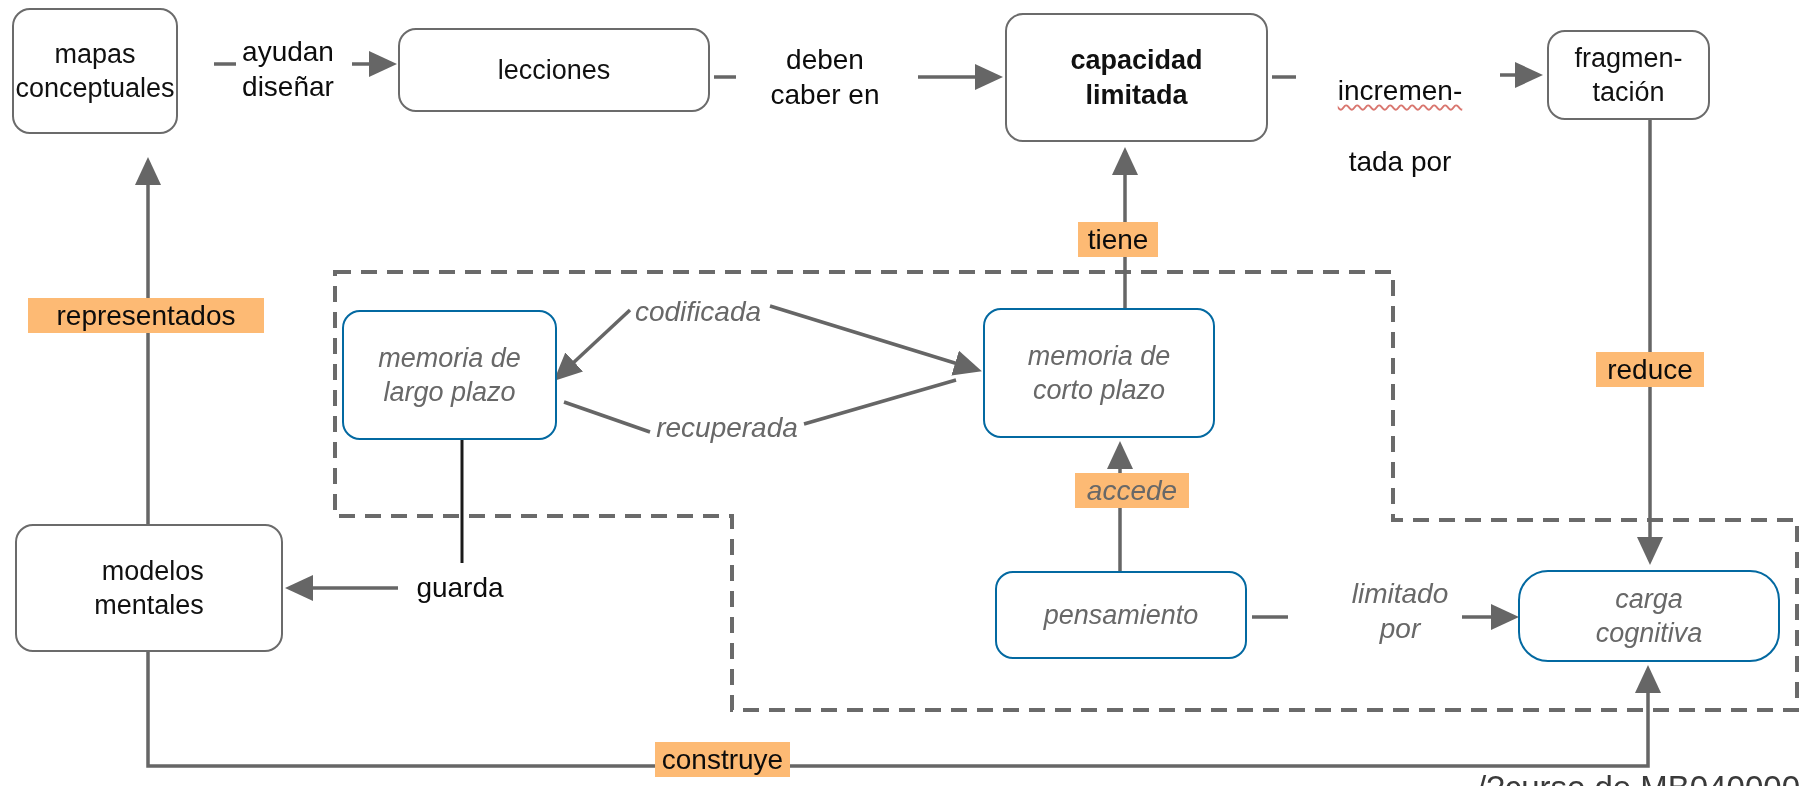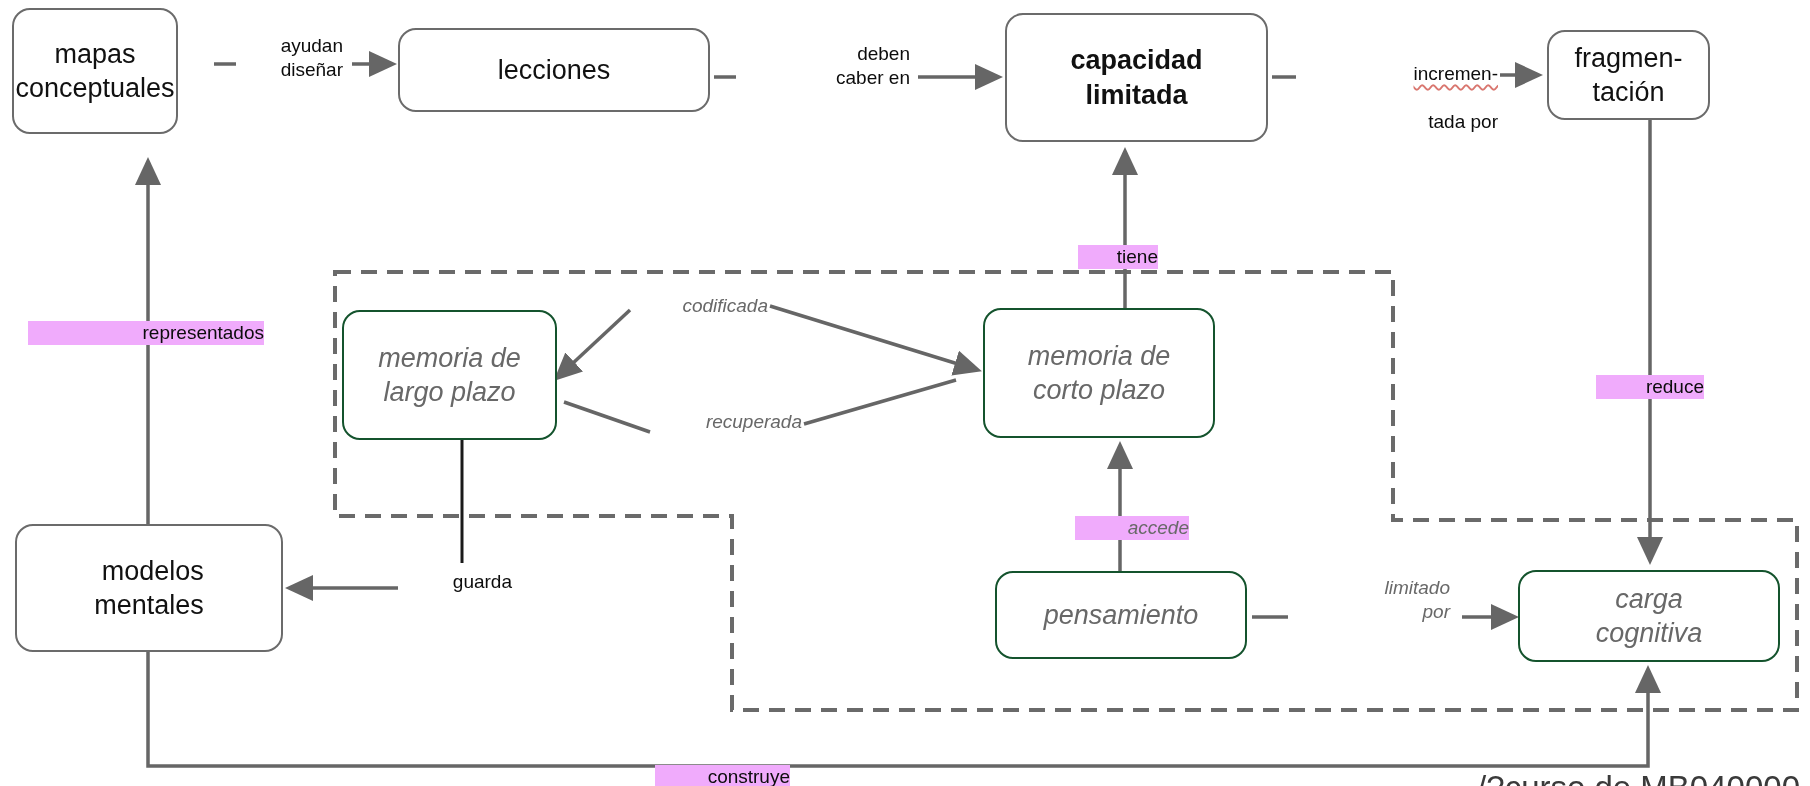--- a/index.html
+++ b/index.html
@@ -18,34 +18,34 @@
     border: 2.5px solid #6b6b6b;
     border-radius: 18px;
     display: flex; align-items: center; justify-content: center;
     text-align: center;
     font-size: 27px; line-height: 1.26;
     color: #111111;
     white-space: pre-line;
     z-index: 2;
   }
   .box.light {
-    border: 2px solid #14532d;
+    border: 2px solid #0369a1;
     color: #686868;
     font-style: italic;
   }
   .lbl {
     position: absolute;
-    text-align: right;
-    font-size: 19px; line-height: 1.26;
+    text-align: center;
+    font-size: 28px; line-height: 1.26;
     color: #0c0c0c;
     white-space: pre-line;
     z-index: 2;
   }
   .lbl.gray { color: #686868; font-style: italic; }
-  .lbl.maskbg { background: #f0abfc; margin-top: 23px; }
+  .lbl.maskbg { background: #fdba74; }
   .squiggle {
     text-decoration: underline;
     text-decoration-style: wavy;
     text-decoration-color: #d9766f;
     text-decoration-thickness: 1.5px;
     text-underline-offset: 4px;
   }
   .caption {
     position: absolute;
     left: 1100px; top: 769px; width: 700px;
@@ -103,35 +103,35 @@
 limitada</div>
 <div class="box" style="left:1547px; top:30px; width:163px; height:90px;">fragmen-
 tación</div>
 <div class="box" style="left:15px; top:524px; width:268px; height:128px;text-align:right;">modelos
 mentales</div>
 <div class="box light" style="left:342px; top:310px; width:215px; height:130px;">memoria de
 largo plazo</div>
 <div class="box light" style="left:983px; top:308px; width:232px; height:130px;">memoria de
 corto plazo</div>
 <div class="box light" style="left:995px; top:571px; width:252px; height:88px;">pensamiento</div>
-<div class="box light" style="left:1518px; top:570px; width:262px; height:92px;">carga
+<div class="box light" style="left:1518px; top:570px; width:262px; height:92px;border-radius:30px;">carga
 cognitiva</div>
 
 <div class="lbl" style="left:233px; top:34px; width:110px;">ayudan
 diseñar</div>
 <div class="lbl" style="left:740px; top:42px; width:170px;">deben
 caber en</div>
 <div class="lbl" style="left:1302px; top:38px; width:196px;">
   <span class="squiggle">incremen-</span><br>
   <span>tada por</span>
 </div>
 <div class="lbl maskbg" style="left:1078px; top:222px; width:80px;">tiene</div>
 <div class="lbl maskbg" style="left:28px; top:298px; width:236px;">representados</div>
 <div class="lbl gray" style="left:628px; top:294px; width:140px;">codificada</div>
 <div class="lbl gray" style="left:652px; top:410px; width:150px;">recuperada</div>
-<div class="lbl gray maskbg" style="left:1075px; top:493px; width:114px;">accede</div>
+<div class="lbl gray maskbg" style="left:1075px; top:473px; width:114px;">accede</div>
 <div class="lbl" style="left:408px; top:570px; width:104px;">guarda</div>
 <div class="lbl gray" style="left:1350px; top:576px; width:100px;">limitado
 por</div>
 <div class="lbl maskbg" style="left:1596px; top:352px; width:108px;">reduce</div>
 <div class="lbl maskbg" style="left:655px; top:742px; width:135px;">construye</div>
 
 <div class="caption">/?curso de MB040000</div>
 
 </body></html>

